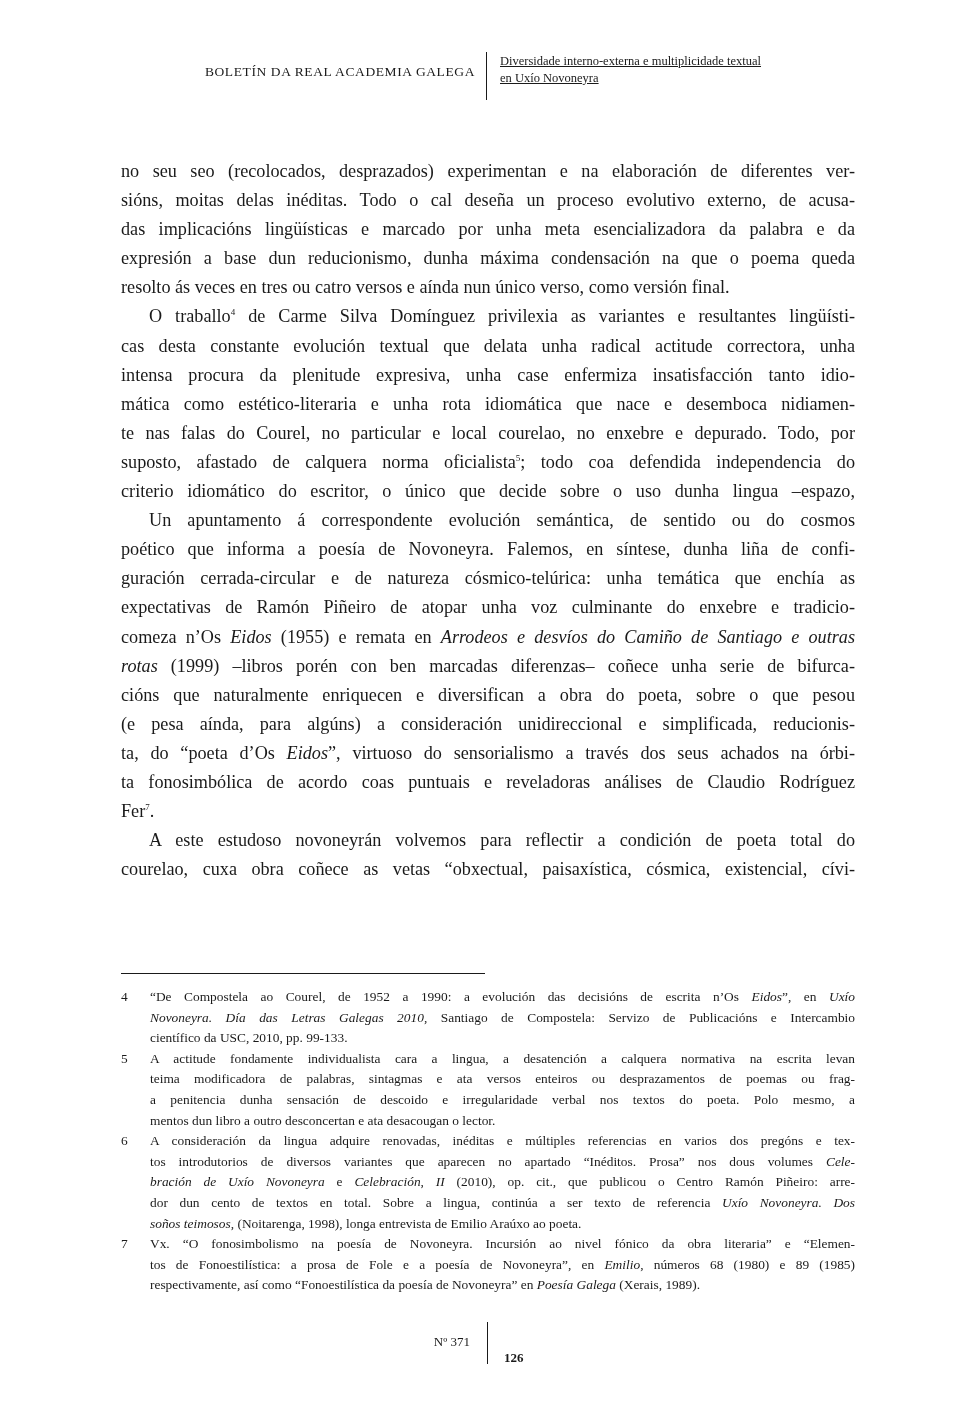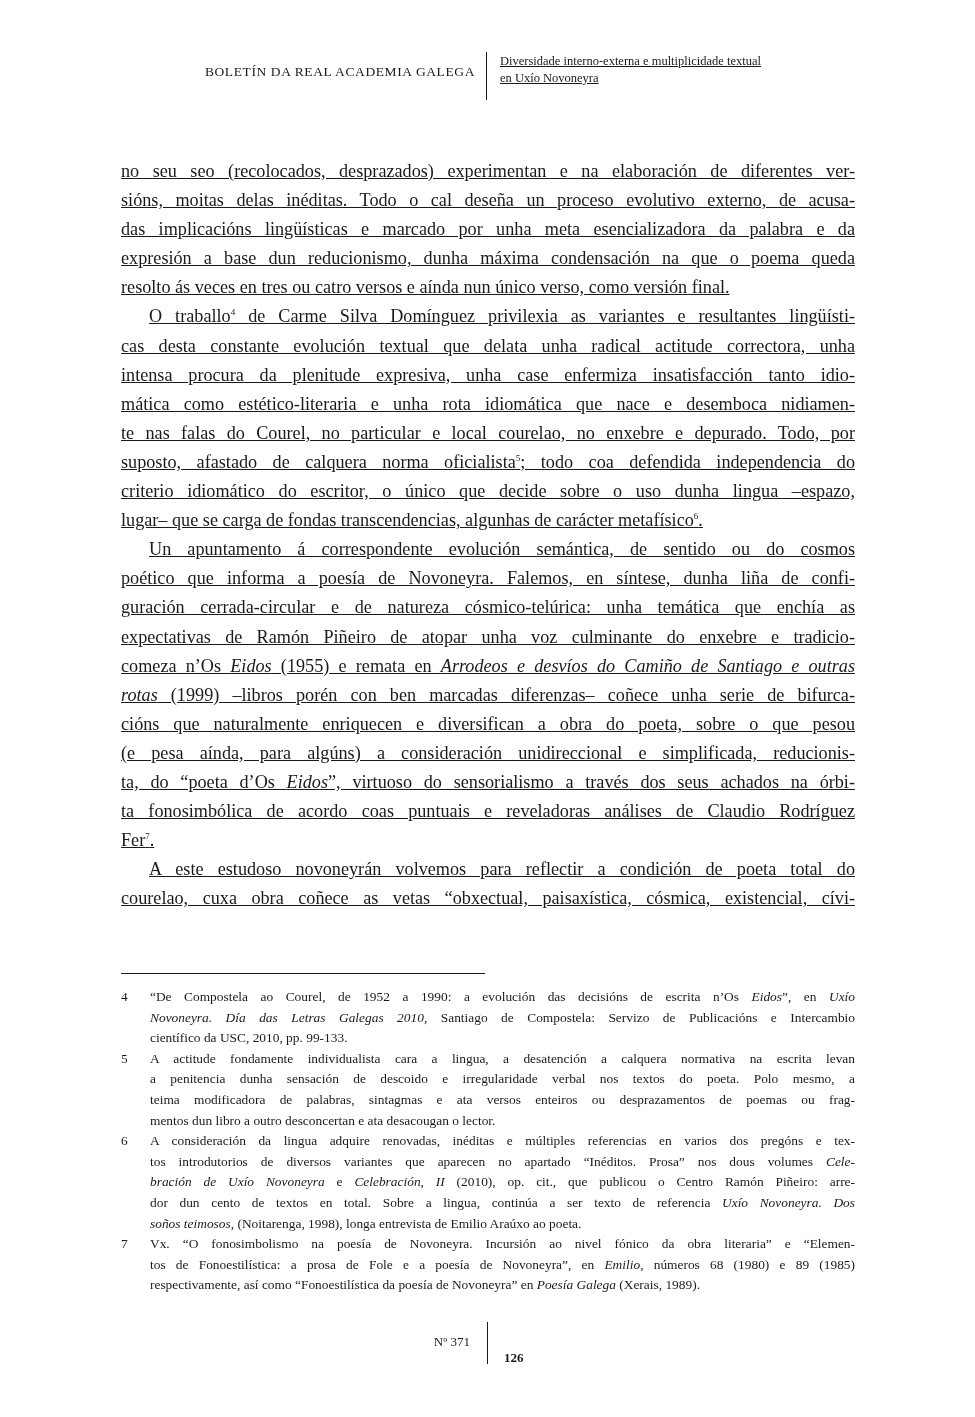--- a/index.html
+++ b/index.html
@@ -2,21 +2,21 @@
 <html><head>
 <meta charset="utf-8">
 <style>
   html, body { margin: 0; padding: 0; background: #ffffff; }
   body { width: 975px; height: 1417px; position: relative; overflow: hidden; color: #1a1a1a; font-family: "Liberation Serif", "DejaVu Serif", serif; }
   .header { position: absolute; top: 52px; left: 0; width: 975px; height: 48px; }
   .hdr-left { position: absolute; right: 500px; top: 12px; font-size: 13.5px; letter-spacing: 0.6px; white-space: nowrap; }
   .hdr-rule { position: absolute; left: 486px; top: 0; width: 1px; height: 48px; background: #1a1a1a; }
   .hdr-right { position: absolute; left: 500px; top: 1px; font-size: 12.5px; line-height: 17px; white-space: nowrap; text-decoration: underline; }
   .body { position: absolute; left: 121px; top: 157px; width: 734px; font-size: 18.2px; }
-  .ln { height: 29.1px; line-height: 29.1px; white-space: nowrap; text-align: justify; text-align-last: justify; text-decoration: underline; }
+  .ln { height: 29.1px; line-height: 29.1px; white-space: nowrap; text-align: justify; text-align-last: justify; }
   .ln.last { text-align-last: left; }
   .ln.ind { padding-left: 28px; }
   sup { font-size: 9px; vertical-align: 7px; line-height: 0; }
   .fn-rule { position: absolute; left: 121px; top: 973px; width: 364px; height: 1px; background: #1a1a1a; }
   .footnotes { position: absolute; left: 121px; top: 987px; width: 734px; font-size: 13.4px; }
   .fn { position: relative; padding-left: 29px; margin-bottom: 0px; }
   .fn-num { position: absolute; left: 0; top: 0; line-height: 20.6px; }
   .fl { height: 20.6px; line-height: 20.6px; white-space: nowrap; text-align: justify; text-align-last: justify; }
   .fl.last { text-align-last: left; }
   .footer { position: absolute; top: 1322px; left: 0; width: 975px; height: 42px; font-family: Liberation Serif, serif; }
@@ -48,21 +48,20 @@
   </div>
 
   <div>
     <div class="ln ind"><span>O traballo</span><sup>4</sup> <span>de Carme Silva Domínguez privilexia as variantes e resultantes lingüísti-</span></div>
     <div class="ln">cas desta constante evolución textual que delata unha radical actitude correctora, unha</div>
     <div class="ln">intensa procura da plenitude expresiva, unha case enfermiza insatisfacción tanto idio-</div>
     <div class="ln">mática como estético-literaria e unha rota idiomática que nace e desemboca nidiamen-</div>
     <div class="ln">te nas falas do Courel, no particular e local courelao, no enxebre e depurado. Todo, por</div>
     <div class="ln"><span>suposto, afastado de calquera norma oficialista</span><sup>5</sup><span>; todo coa defendida independencia do</span></div>
     <div class="ln">criterio idiomático do escritor, o único que decide sobre o uso dunha lingua –espazo,</div>
-    <div class="ln last"><span>lugar– que se carga de fondas transcendencias, algunhas de carácter metafísico</span><sup>6</sup><span>.</span></div>
   </div>
 
   <div>
     <div class="ln ind">Un apuntamento á correspondente evolución semántica, de sentido ou do cosmos</div>
     <div class="ln">poético que informa a poesía de Novoneyra. Falemos, en síntese, dunha liña de confi-</div>
     <div class="ln">guración cerrada-circular e de natureza cósmico-telúrica: unha temática que enchía as</div>
     <div class="ln">expectativas de Ramón Piñeiro de atopar unha voz culminante do enxebre e tradicio-</div>
     <div class="ln"><span>comeza n’Os </span><i>Eidos</i><span> (1955) e remata en </span><i>Arrodeos e desvíos do Camiño de Santiago e outras</i></div>
     <div class="ln"><i>rotas</i><span> (1999) –libros porén con ben marcadas diferenzas– coñece unha serie de bifurca-</span></div>
     <div class="ln">cións que naturalmente enriquecen e diversifican a obra do poeta, sobre o que pesou</div>
@@ -83,22 +82,22 @@
 <div class="footnotes">
   <div class="fn">
     <span class="fn-num">4</span>
     <div class="fl"><span>“De Compostela ao Courel, de 1952 a 1990: a evolución das decisións de escrita n’Os </span><i>Eidos</i><span>”, en </span><i>Uxío</i></div>
     <div class="fl"><i>Novoneyra. Día das Letras Galegas 2010</i><span>, Santiago de Compostela: Servizo de Publicacións e Intercambio</span></div>
     <div class="fl last">científico da USC, 2010, pp. 99-133.</div>
   </div>
   <div class="fn">
     <span class="fn-num">5</span>
     <div class="fl">A actitude fondamente individualista cara a lingua, a desatención a calquera normativa na escrita levan</div>
+    <div class="fl">teima modificadora de palabras, sintagmas e ata versos enteiros ou desprazamentos de poemas ou frag-</div>
     <div class="fl">a penitencia dunha sensación de descoido e irregularidade verbal nos textos do poeta. Polo mesmo, a</div>
-    <div class="fl">teima modificadora de palabras, sintagmas e ata versos enteiros ou desprazamentos de poemas ou frag-</div>
     <div class="fl last">mentos dun libro a outro desconcertan e ata desacougan o lector.</div>
   </div>
   <div class="fn">
     <span class="fn-num">6</span>
     <div class="fl">A consideración da lingua adquire renovadas, inéditas e múltiples referencias en varios dos pregóns e tex-</div>
     <div class="fl"><span>tos introdutorios de diversos variantes que aparecen no apartado “Inéditos. Prosa” nos dous volumes </span><i>Cele-</i></div>
     <div class="fl"><i>bración de Uxío Novoneyra</i><span> e </span><i>Celebración</i><span>, </span><i>II</i><span> (2010), op. cit., que publicou o Centro Ramón Piñeiro: arre-</span></div>
     <div class="fl"><span>dor dun cento de textos en total. Sobre a lingua, continúa a ser texto de referencia </span><i>Uxío Novoneyra. Dos</i></div>
     <div class="fl last"><i>soños teimosos</i><span>, (Noitarenga, 1998), longa entrevista de Emilio Araúxo ao poeta.</span></div>
   </div>

